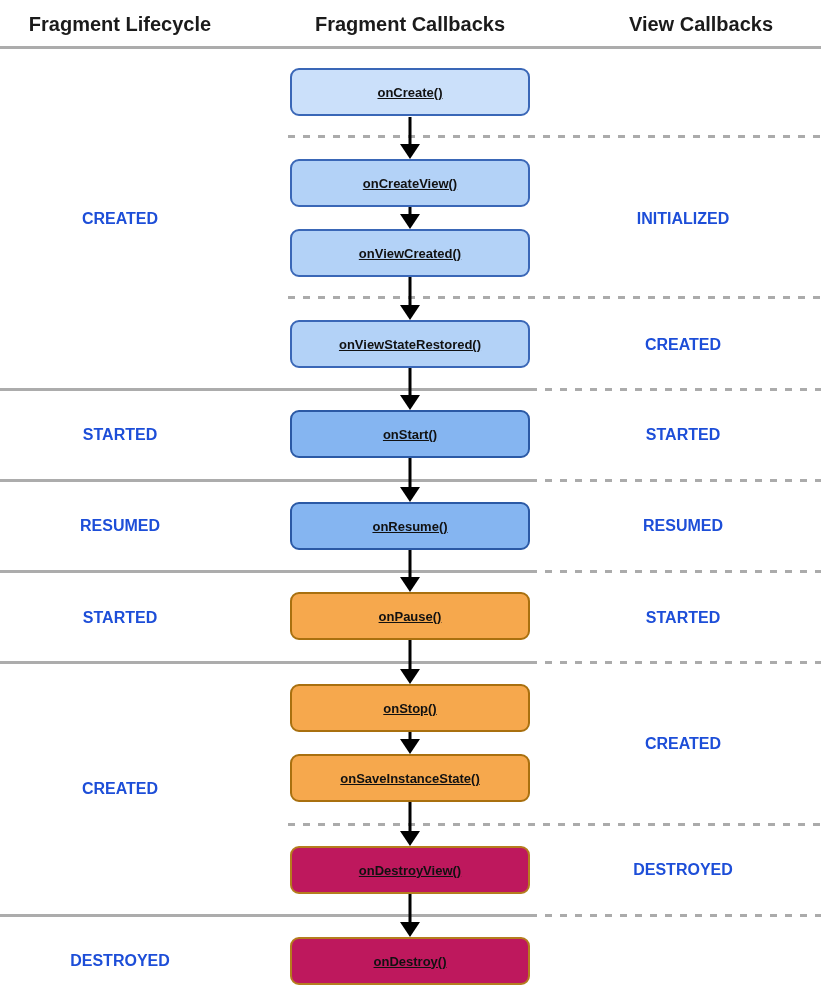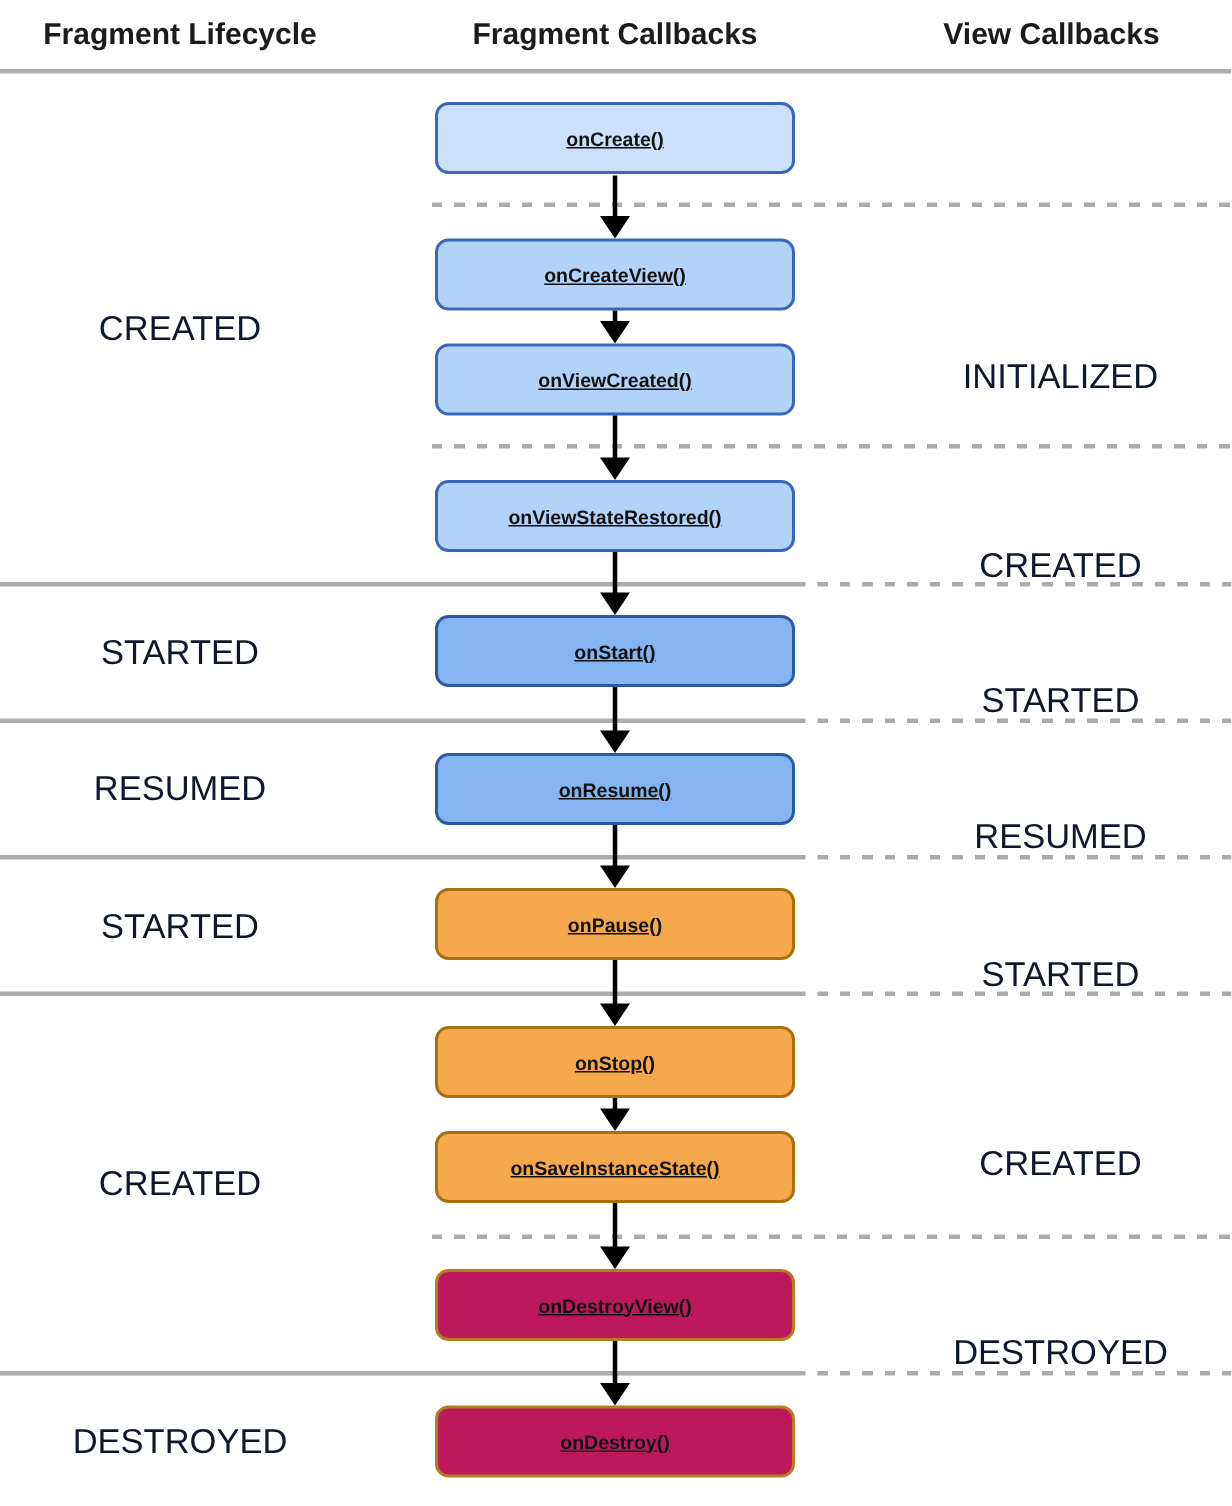--- a/index.html
+++ b/index.html
@@ -27,25 +27,25 @@
     border-radius:9px;display:flex;align-items:center;justify-content:center;
     font-size:13px;font-weight:bold;color:#111;z-index:2;white-space:nowrap;text-decoration:underline;
   }
   .blue-lightest{background:#cbe0fa;border:2.5px solid #3a67b7;}
   .blue-light  {background:#b3d2f7;border:2.5px solid #3a67b7;}
   .blue-mid    {background:#85b5f1;border:2.5px solid #2b59a5;}
   .orange      {background:#f6a84d;border:2.5px solid #a9700f;}
   .orange-light{background:#be185d;border:2.5px solid #b57d1e;}
   
   .state{
-    position:absolute;transform:translate(-50%,-50%);font-size:23px;
-    font-weight:normal;color:#0f172a;white-space:nowrap;
+    position:absolute;transform:translate(-50%,-50%);font-size:16px;
+    font-weight:bold;color:#1d4ed8;white-space:nowrap;
   }
   .st-left{left:120px;}
-  .st-right{left:707px;margin-top:32px;}
+  .st-right{left:683px;}
   
   .arrow{position:absolute;left:410px;transform:translateX(-50%);width:22px;z-index:3;}
   .arrow .shaft{
     position:absolute;left:50%;transform:translateX(-50%);
     top:0;bottom:11px;width:3px;background:#000;
   }
   .arrow .head{
     position:absolute;left:50%;transform:translateX(-50%);bottom:0;
     width:0;height:0;border-left:10px solid transparent;
     border-right:10px solid transparent;border-top:15px solid #000;

